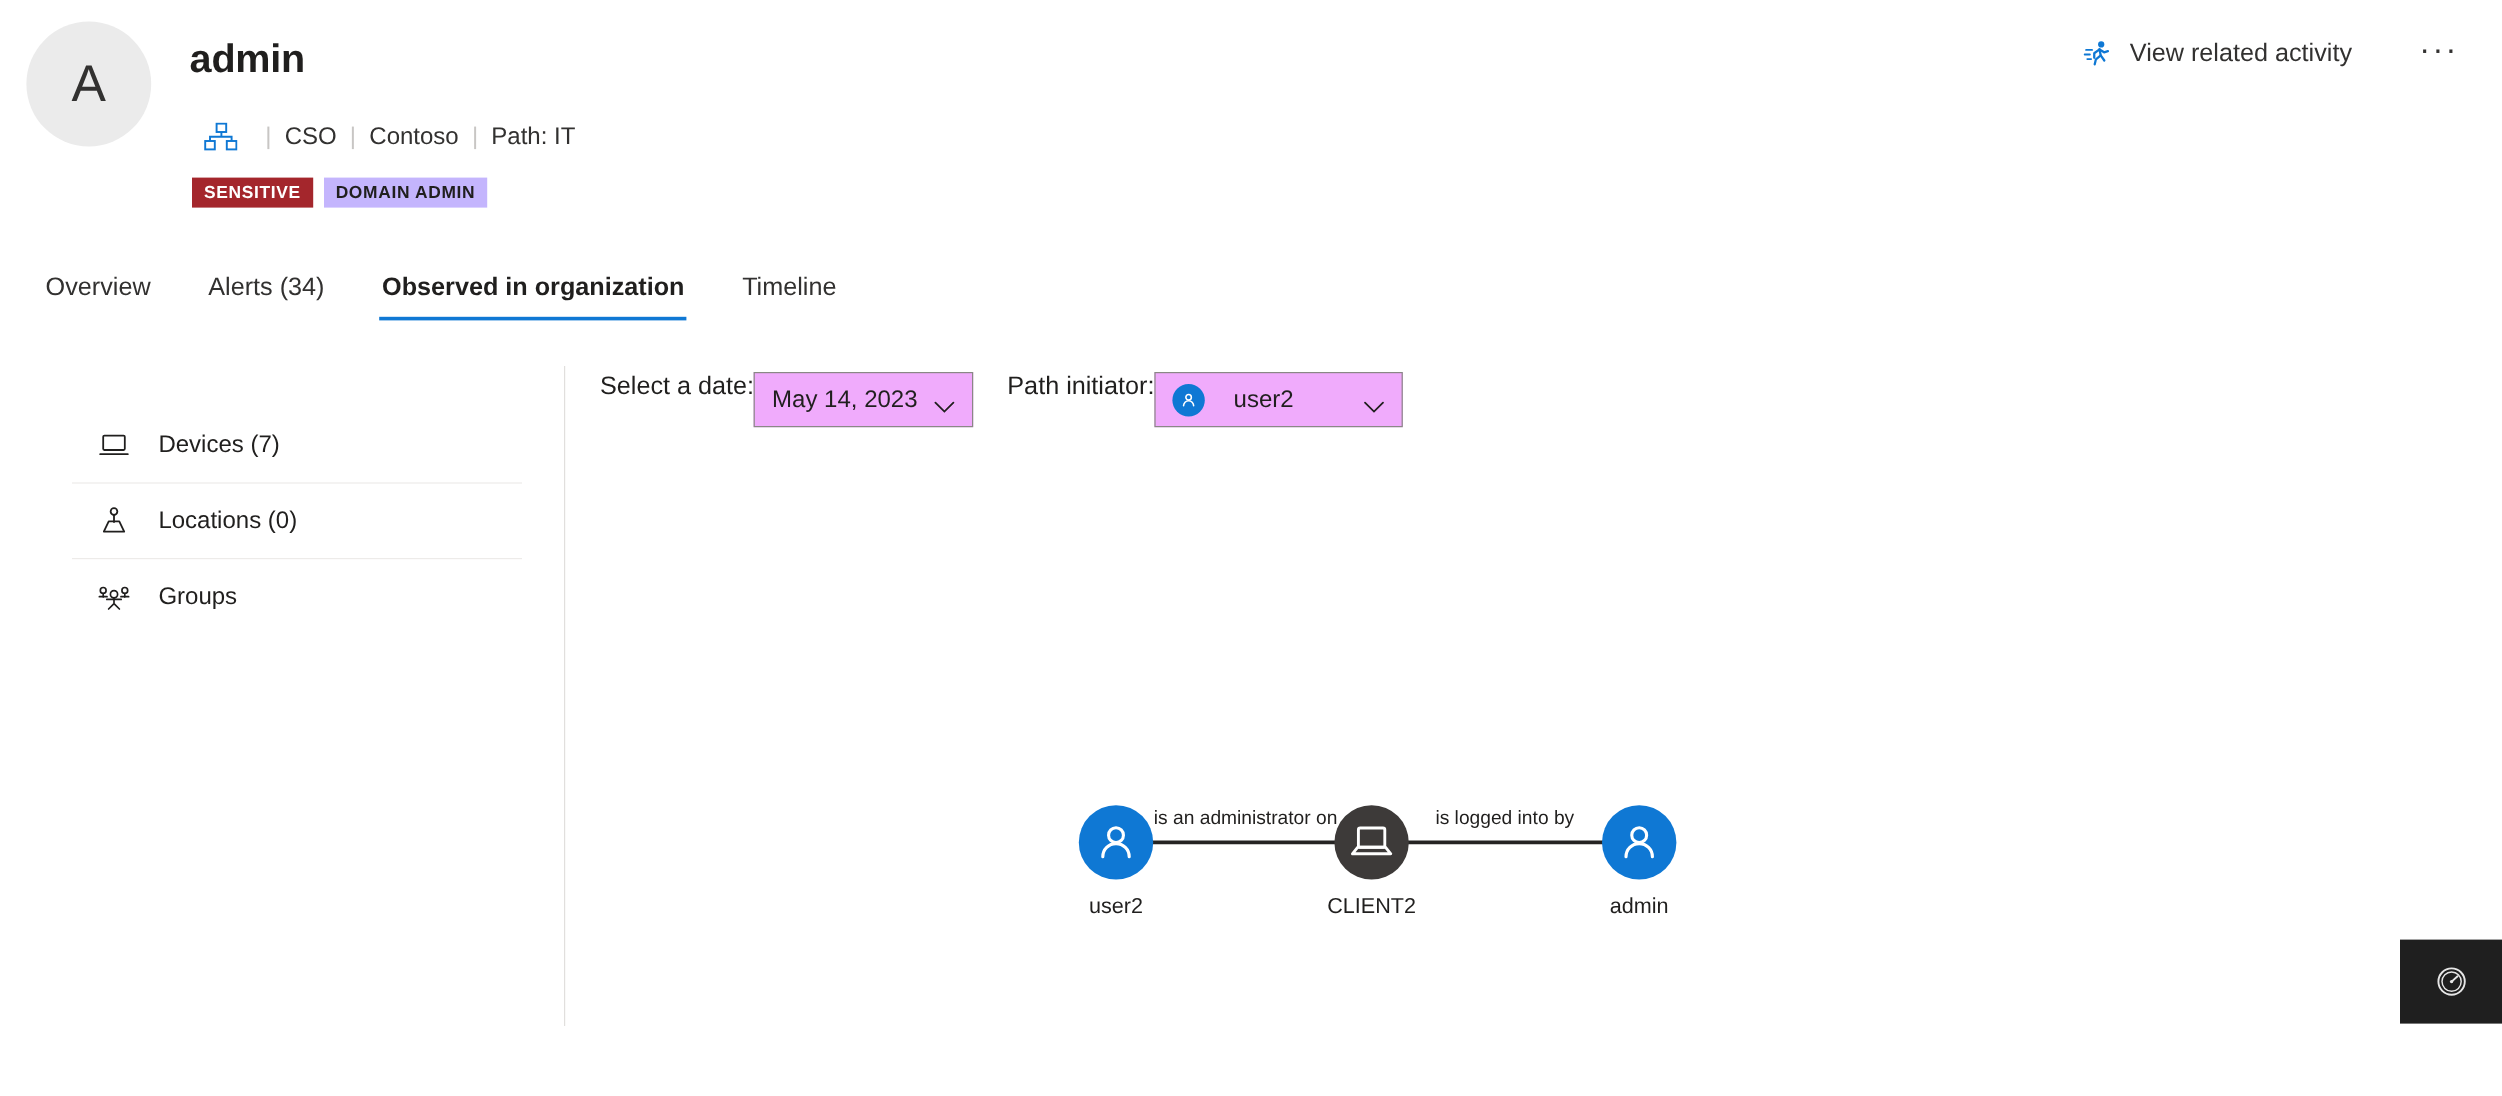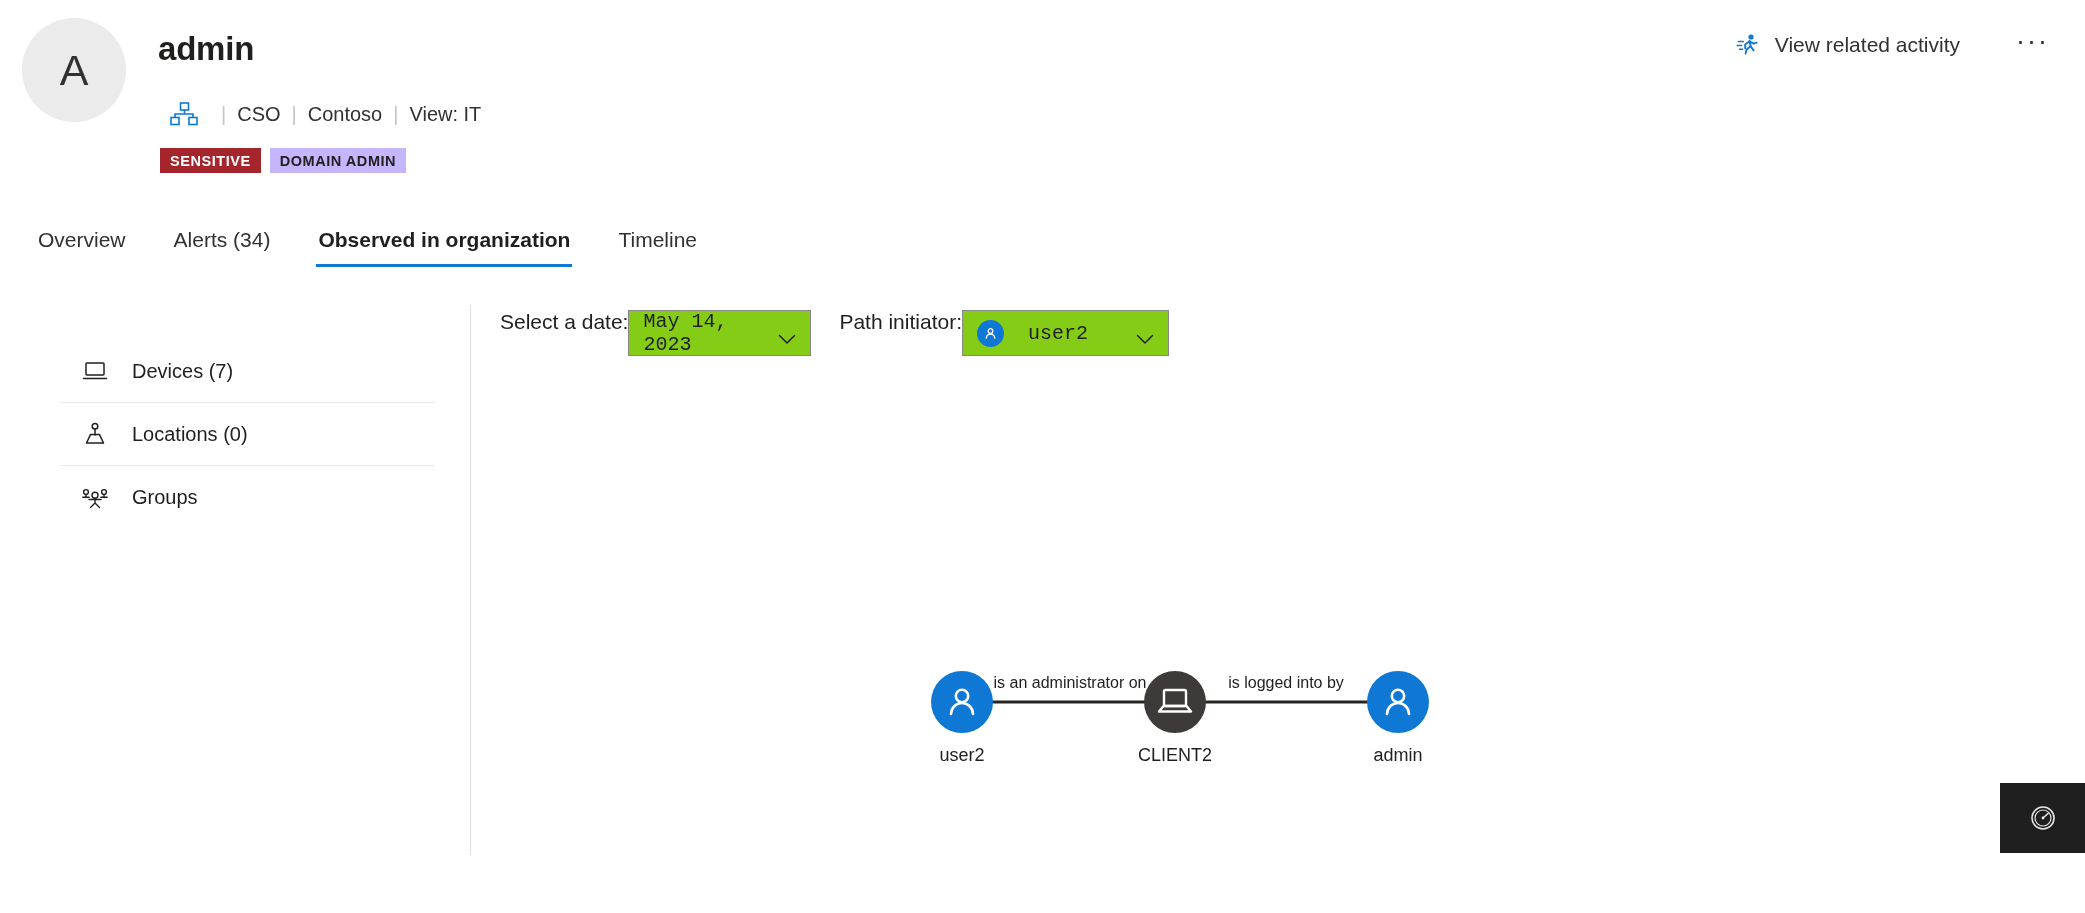--- a/index.html
+++ b/index.html
@@ -98,38 +98,38 @@
   .vdivider {
     position: absolute; left: 470px; top: 305px;
     width: 1px; height: 550px; background: #e1dfdd;
   }
 
   
   .filters { position: absolute; left: 500px; top: 310px; display: flex; gap: 28px; }
   .filter-group { display: flex; flex-direction: row; }
   .filter-label { font-size: 21px; color: #201f1e; margin-bottom: 14px; }
   .select-box {
-    height: 46px; border: 1px solid #8a8886; background: #84cc16;
+    height: 46px; border: 1px solid #8a8886; background: #f0abfc;
     display: flex; align-items: center; padding: 0 14px;
-    font-size: 20px; color: #201f1e; cursor: pointer; font-family: Liberation Mono, monospace;
+    font-size: 20px; color: #201f1e; cursor: pointer;
   }
   .select-box.date { width: 183px; justify-content: space-between; }
   .select-box.initiator { width: 207px; }
   .chev { width: 18px; height: 11px; display:block; flex: none; }
   .mini-avatar {
     width: 27px; height: 27px; border-radius: 50%; background: #0f78d4;
     display: flex; align-items: center; justify-content: center;
     margin-right: 24px; flex: none;
   }
   .mini-avatar svg { display: block; }
   .initiator-name { flex: 1; text-align: left; }
   .select-box.initiator .chev { margin-left: 10px; }
 
   
-  .graph { position: absolute; left: 930px; top: 650px; width: 680px; height: 140px; }
+  .graph { position: absolute; left: 898px; top: 650px; width: 680px; height: 140px; }
   .graph-svg { position: absolute; left: 0; top: 0; }
   .node-label {
     position: absolute; font-size: 18px; color: #201f1e;
     text-align: center; white-space: nowrap; transform: translateX(-50%);
     font-weight: normal;
   }
   .edge-label {
     position: absolute; font-size: 16px; color: #201f1e;
     text-align: center; white-space: nowrap; transform: translateX(-50%);
   }
@@ -163,21 +163,21 @@
           <rect x="1" y="15.5" width="8" height="7" fill="none" stroke="#0f78d4" stroke-width="1.6"></rect>
           <rect x="19" y="15.5" width="8" height="7" fill="none" stroke="#0f78d4" stroke-width="1.6"></rect>
           <path d="M14.5 8 L14.5 12 M5 15.5 L5 12 L23 12 L23 15.5" fill="none" stroke="#0f78d4" stroke-width="1.6"></path>
         </svg>
       </span>
       <span class="sep">|</span>
       <span class="meta-txt">CSO</span>
       <span class="sep">|</span>
       <span class="meta-txt">Contoso</span>
       <span class="sep">|</span>
-      <span class="meta-txt">View: IT</span>
+      <span class="meta-txt">Path: IT</span>
     </div>
 
     <div class="badges">
       <span class="badge sensitive">SENSITIVE</span>
       <span class="badge domadmin">DOMAIN ADMIN</span>
     </div>
 
     <div class="header-actions">
       <div class="rel-activity">
         <span>

